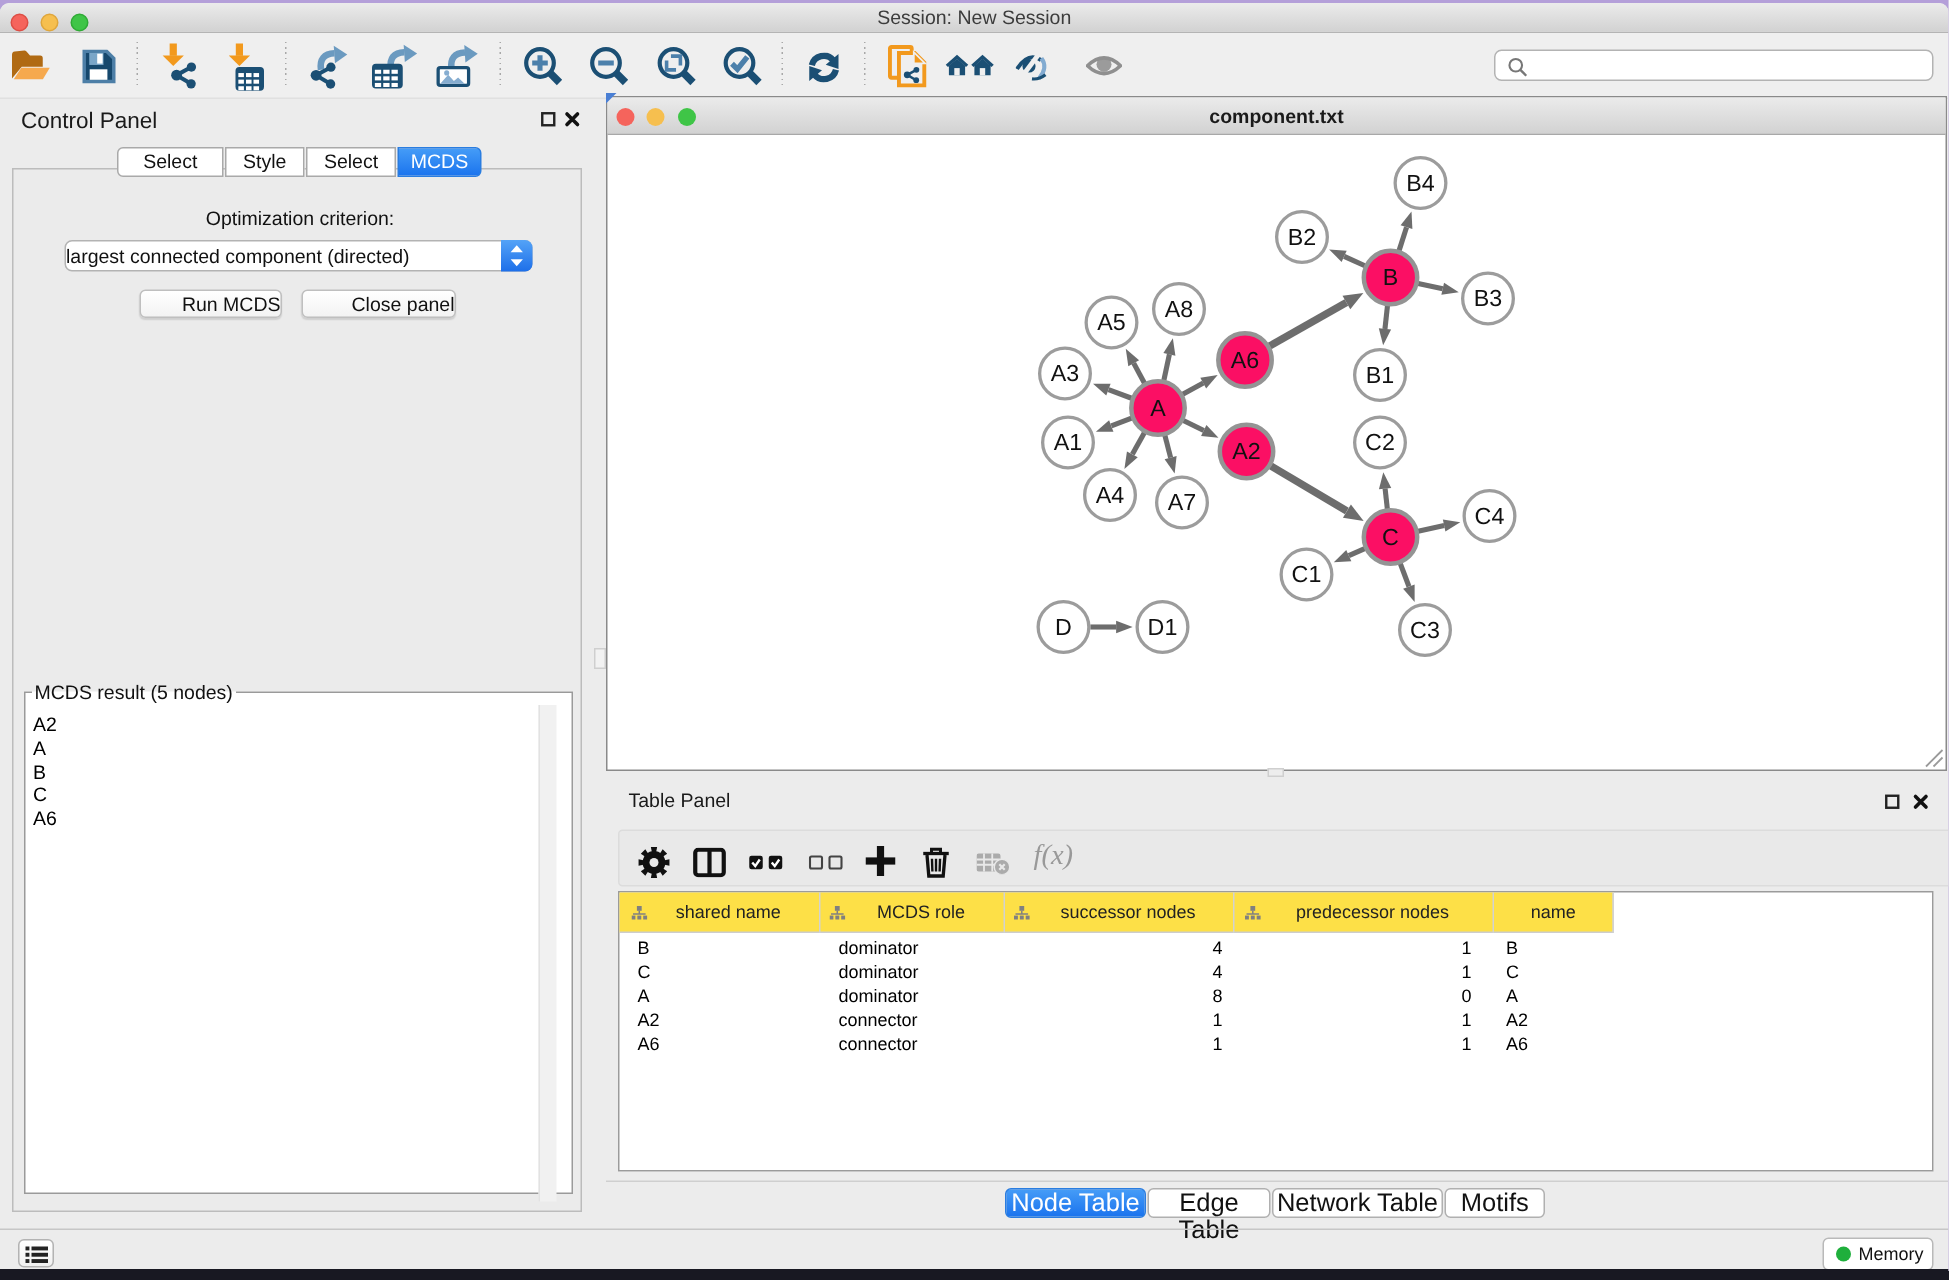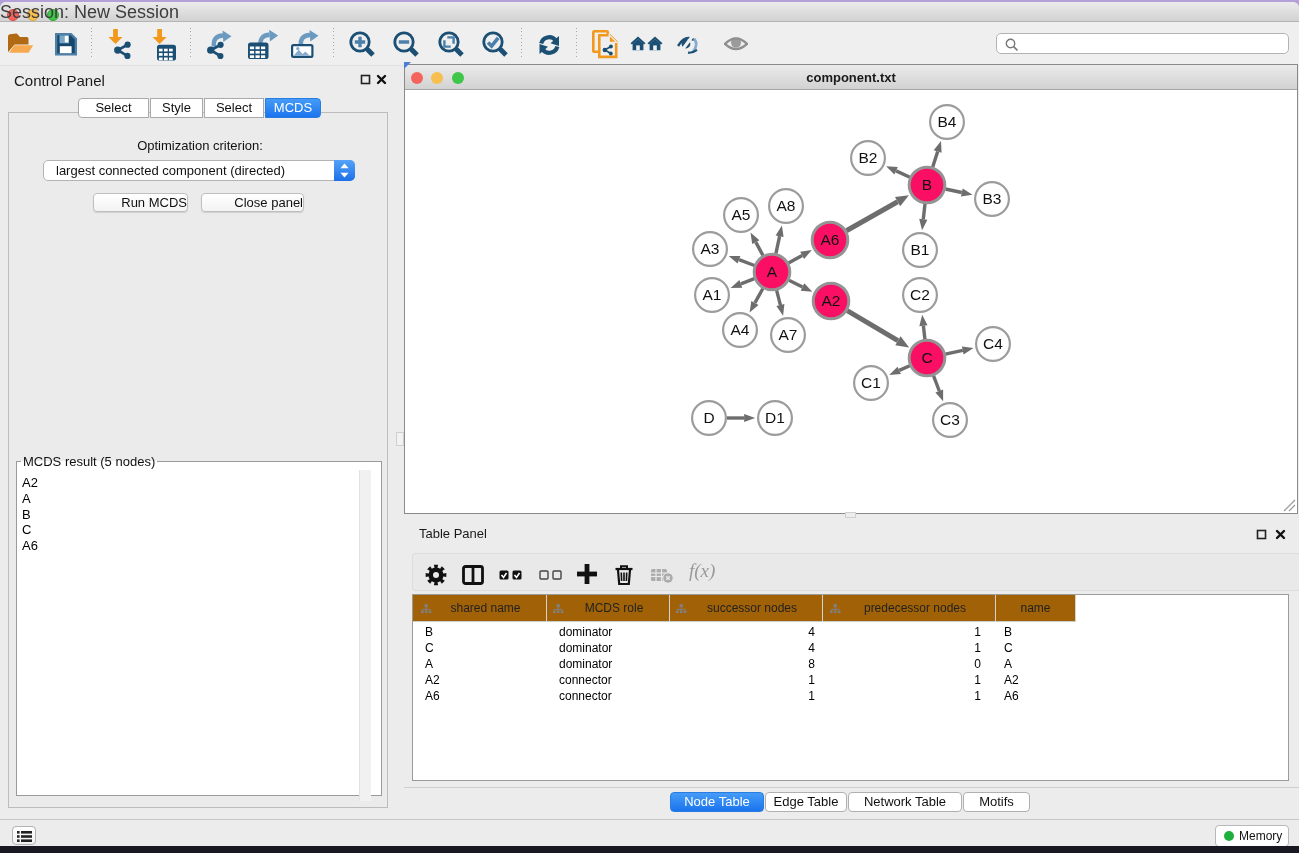--- a/index.html
+++ b/index.html
@@ -1,48 +1,48 @@
 <!DOCTYPE html>
 <html><head><meta charset="utf-8"><style>
 *{margin:0;padding:0;box-sizing:border-box}
 html,body{width:1299px;height:853px;overflow:hidden}
 body{font-family:"Liberation Sans",sans-serif;background:#b49fd9;position:relative}
 .abs{position:absolute}
 .win{position:absolute;left:0;top:2px;width:1299px;height:844px;background:#ececec;border-radius:6px 6px 0 0;overflow:hidden}
 .titlebar{position:absolute;left:0;top:0;width:100%;height:20px;background:linear-gradient(#ebebeb,#d2d2d2);border-bottom:1px solid #b4b4b4;border-radius:6px 6px 0 0}
 .tl{position:absolute;top:6.5px;width:12px;height:12px;border-radius:50%}
-.title{position:absolute;top:0;width:100%;text-align:left;font-size:18px;line-height:20px;color:#3c3c3c}
+.title{position:absolute;top:0;width:100%;text-align:center;font-size:13px;line-height:20px;color:#3c3c3c}
 .toolbar{position:absolute;left:0;top:20px;width:100%;height:44px;background:#efefef;border-bottom:1px solid #e0e0e0}
 .tsep{position:absolute;top:6px;height:31px;width:1px;background:repeating-linear-gradient(to bottom,#a8a8a8 0 1px,transparent 1px 3.5px)}
 .search{position:absolute;left:996px;top:11px;width:293px;height:21px;background:#fff;border:1px solid #b3b3b3;border-radius:5px}
 .cptitle{position:absolute;left:14px;top:70px;font-size:15px;color:#1a1a1a}
 .cpinner{position:absolute;left:8px;top:110px;width:380px;height:696px;background:#ebebeb;border:1px solid #bcbcbc}
 .tab{position:absolute;top:96px;height:20px;border:1px solid #a9a9a9;background:#fff;font-size:13px;color:#111;text-align:center;line-height:18px}
 .optlabel{position:absolute;left:0;top:136px;width:400px;text-align:center;font-size:13px;color:#111}
-.dropdown{position:absolute;left:43px;top:158px;width:312px;height:21px;background:#fff;border:1px solid #b3b3b3;border-radius:5px;font-size:13px;color:#111;line-height:19px;padding-left:12px}
+.dropdown{position:absolute;left:43px;top:158px;width:312px;height:21px;background:#fff;border:1px solid #b3b3b3;border-radius:5px;font-size:13px;color:#111;line-height:19px;}
 .stepper{position:absolute;right:-1px;top:-1px;width:21px;height:21px;border-radius:0 5px 5px 0;background:linear-gradient(#54a3f7,#1d6fe9)}
 .btn{position:absolute;top:191px;height:19px;background:linear-gradient(#ffffff,#f3f3f3);border:1px solid #bfbfbf;border-radius:4px;font-size:13px;color:#111;text-align:right;line-height:17px;box-shadow:0 1px 1px rgba(0,0,0,.12)}
 fieldset.mcds{position:absolute;left:16px;top:452px;width:366px;height:342px;background:#fff;border:1px solid #9a9a9a;font-size:13px;color:#111}
 fieldset.mcds legend{margin-left:4px;padding:0 2px;font-size:13px}
 .mcdstrack{position:absolute;right:10px;top:1px;width:12px;height:331px;background:#f1f1f1;border-left:1px solid #e2e2e2}
 .mcdsitems{position:absolute;left:5px;top:6px;line-height:15.8px;font-size:13px;color:#000}
 .gwin{position:absolute;left:404px;top:62px;width:894px;height:450px;border:1px solid #8a8a8a;background:#fff}
 .gtitle{position:absolute;left:0;top:0;width:100%;height:25px;background:linear-gradient(#ebebeb,#d2d2d2);border-bottom:1px solid #a8a8a8}
 .gtl{position:absolute;top:7px;width:12px;height:12px;border-radius:50%}
 .gname{position:absolute;top:0;width:100%;text-align:center;font-size:13px;font-weight:bold;color:#1a1a1a;line-height:25px}
 .graph{position:absolute;left:0px;top:25px}
 .tptitle{position:absolute;left:419px;top:524px;font-size:13px;color:#1a1a1a}
 .tptoolbar{position:absolute;left:412px;top:551px;width:906px;height:38px;background:#e9e9e9;border:1px solid #dcdcdc;border-radius:3px}
 .tbl{position:absolute;left:412px;top:592px;width:877px;height:187px;background:#fff;border:1px solid #9b9b9b}
-.thead{position:absolute;left:0;top:0;width:663px;height:27px;background:#a16207;border-bottom:1px solid #cdcdcd;border-right:1px solid #d4d4d4}
+.thead{position:absolute;left:0;top:0;width:663px;height:27px;background:#fde047;border-bottom:1px solid #cdcdcd;border-right:1px solid #d4d4d4}
 .hcell{position:absolute;top:0;height:27px;border-right:1px solid #d2d2d2;font-size:12px;color:#222;text-align:center;line-height:27px}
 .trow{position:absolute;left:0;width:100%;height:16px;font-size:12px;color:#000}
 .tcell{position:absolute;top:0;height:16px;line-height:16px}
 .num{text-align:right}
-.btab{position:absolute;top:790px;height:20px;border:1px solid #b0b0b0;background:#fff;border-radius:4px;font-size:13px;color:#111;text-align:center;line-height:18px}
+.btab{position:absolute;top:790px;height:20px;border:1px solid #b0b0b0;background:#fff;border-radius:4px;font-size:17px;color:#111;text-align:center;line-height:18px}
 .btab.sel{background:linear-gradient(#459cf7,#1b74ee);color:#fff;border-color:#2a7de0}
 .statusline{position:absolute;left:0;top:817px;width:100%;height:1px;background:#c6c6c6}
 .darkstrip{position:absolute;left:0;top:846px;width:1299px;height:7px;background:#181822;z-index:5}
 .listbtn{position:absolute;left:12px;top:824px;width:24px;height:19px;background:linear-gradient(#fff,#f0f0f0);border:1px solid #b3b3b3;border-radius:4px}
 .membtn{position:absolute;left:1215px;top:823px;width:74px;height:22px;background:#fff;border:1px solid #b9b9b9;border-radius:4px;font-size:12px;color:#111;line-height:20px}
 </style></head>
 <body>
 <div class="win">
 <div class="titlebar">
   <div class="tl" style="left:7px;background:#f5645c;border:1px solid #dd4e45"></div>

